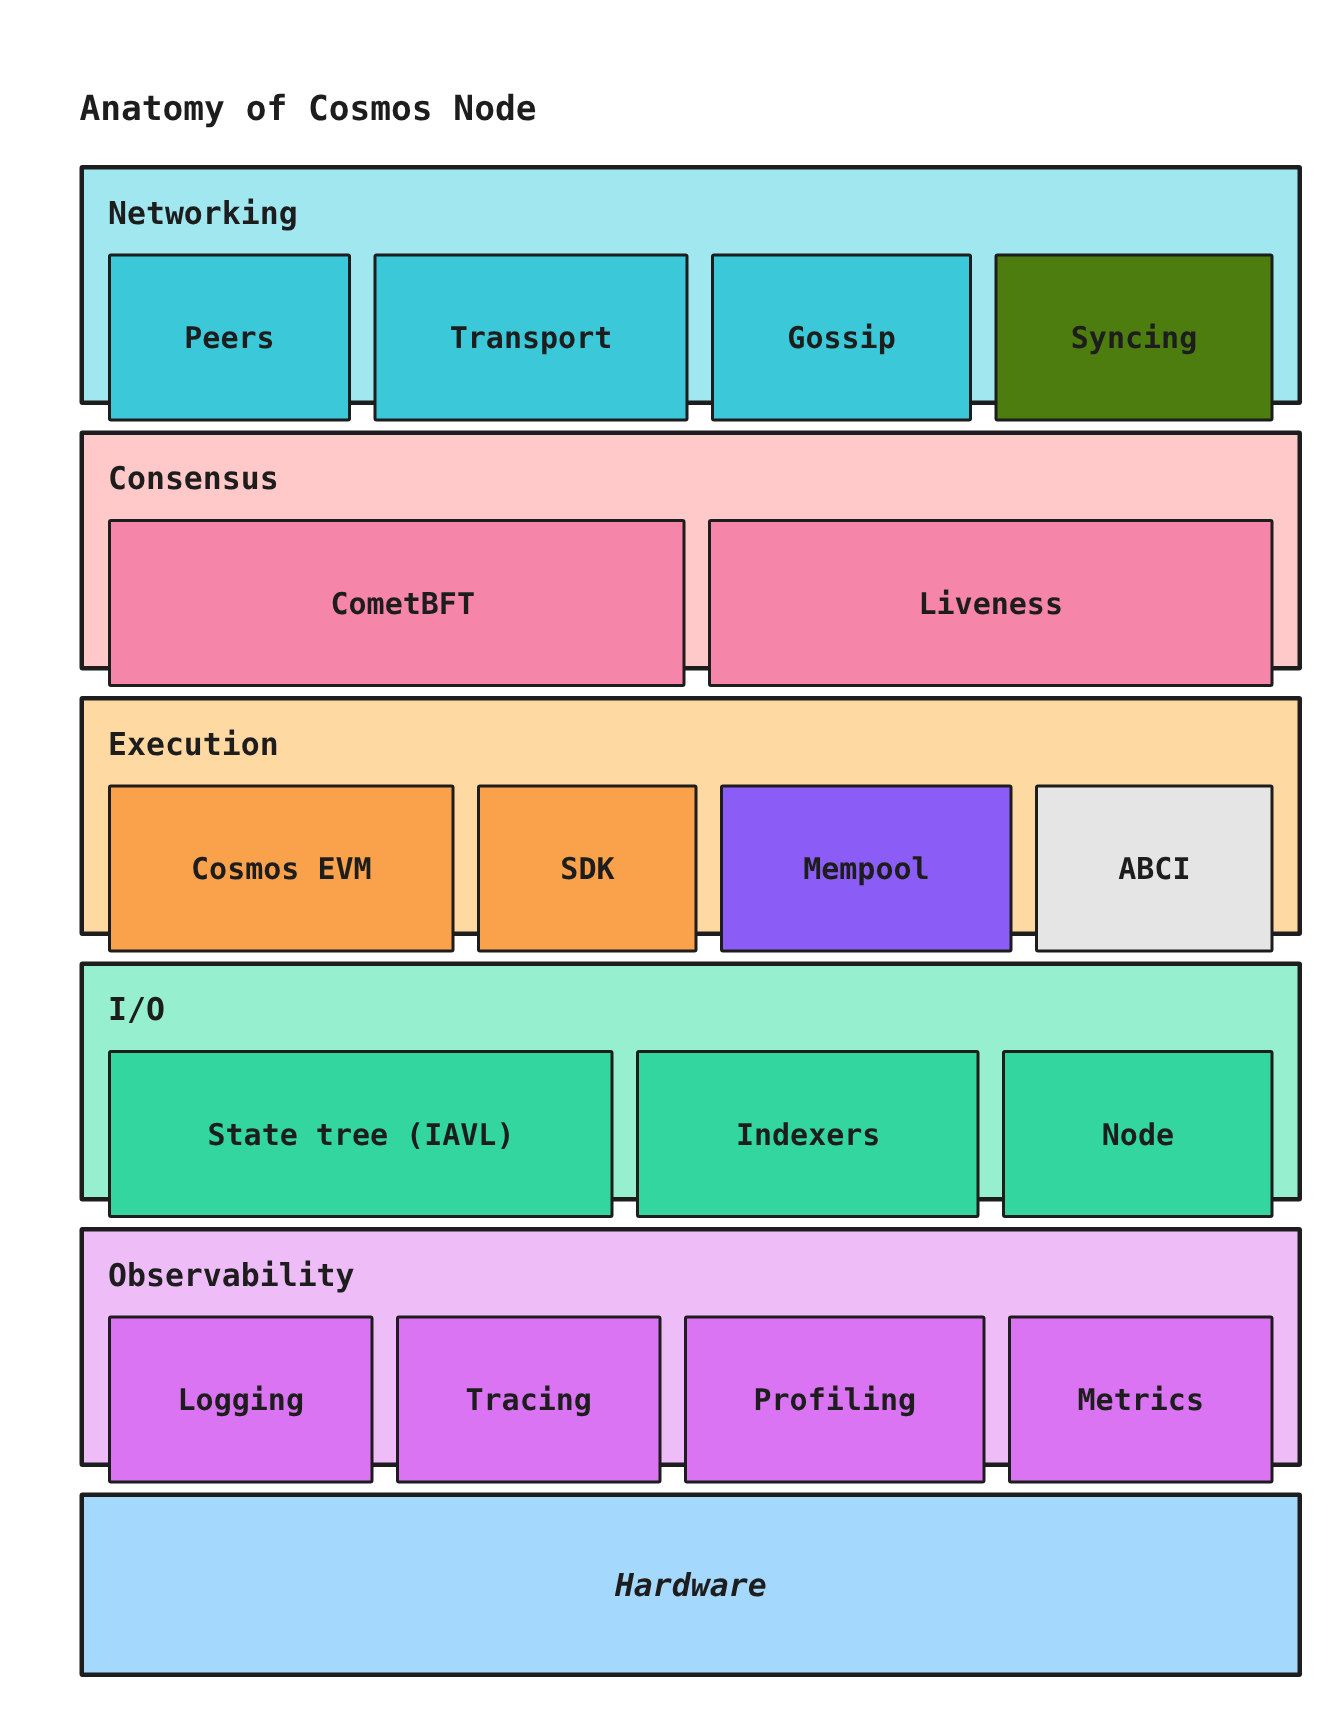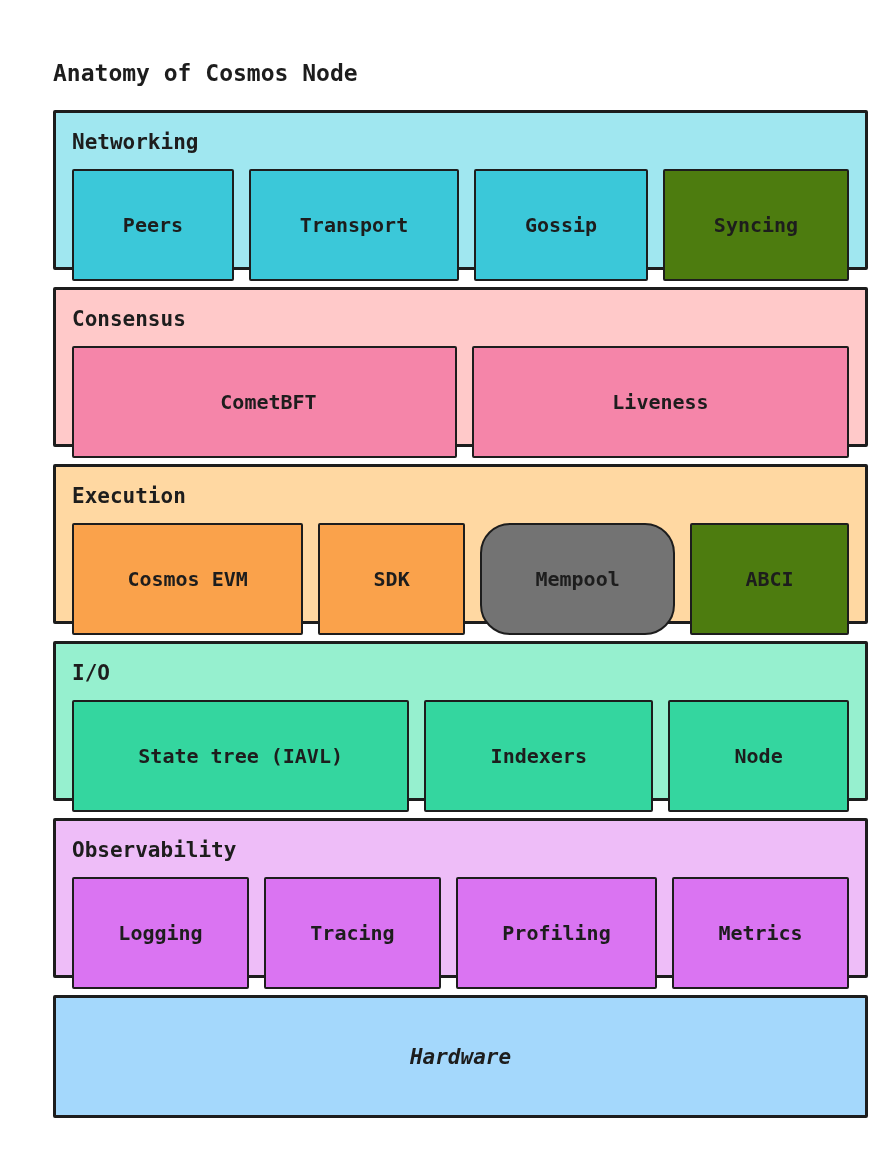--- a/index.html
+++ b/index.html
@@ -92,22 +92,22 @@
       <div class="item" style="background-color: rgb(245, 133, 169); padding-left: 30px;">CometBFT</div>
       <div class="item" style="background-color: rgb(245, 133, 169);">Liveness</div>
     </div>
   </section>
 
   <section class="layer" style="background-color: rgb(255, 216, 162);">
     <div class="layer-name">Execution</div>
     <div class="layer-items">
       <div class="item" style="background-color: rgb(250, 162, 75);">Cosmos EVM</div>
       <div class="item" style="background-color: rgb(250, 162, 75);">SDK</div>
-      <div class="item" style="background-color: #737373; border-radius: 30px;">Mempool</div>
-      <div class="item" style="background-color: #4d7c0f;">ABCI</div>
+      <div class="item" style="background-color: #8b5cf6;">Mempool</div>
+      <div class="item" style="background-color: #e5e5e5;">ABCI</div>
     </div>
   </section>
 
   <section class="layer" style="background-color: rgb(150, 240, 207);">
     <div class="layer-name">I/O</div>
     <div class="layer-items">
       <div class="item" style="background-color: rgb(52, 214, 159);">State tree (IAVL)</div>
       <div class="item" style="background-color: rgb(52, 214, 159);">Indexers</div>
       <div class="item" style="background-color: rgb(52, 214, 159);">Node</div>
     </div>

